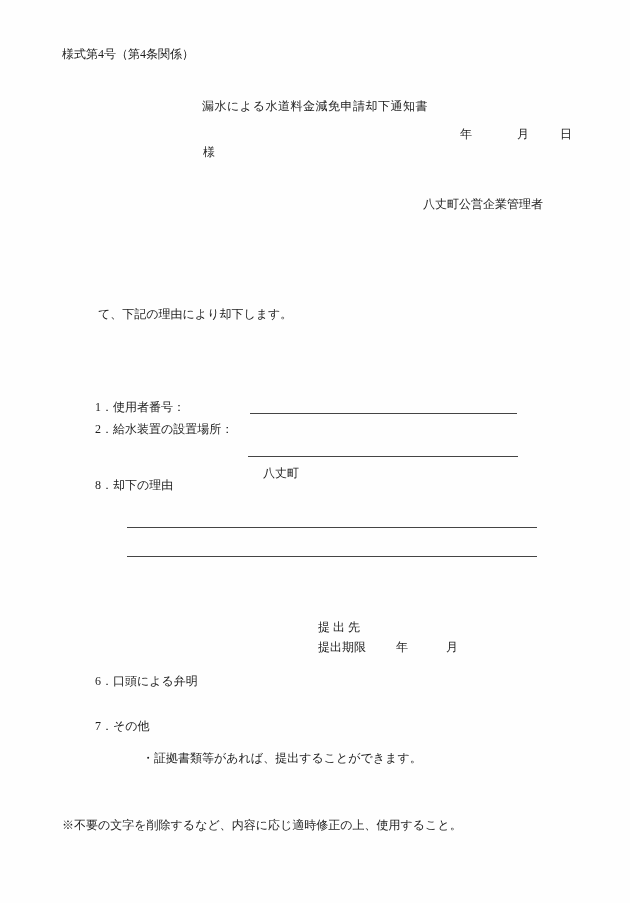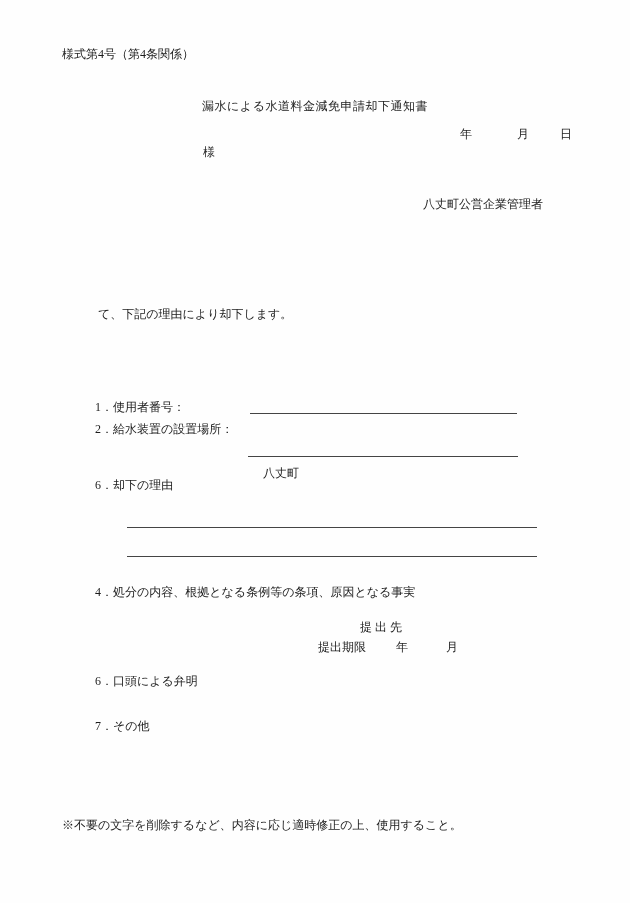--- a/index.html
+++ b/index.html
@@ -57,30 +57,30 @@
 
   <div class="abs" style="left:98px; top:307px;">て、下記の理由により却下します。</div>
 
   <div class="abs" style="left:95px; top:400px;">1．使用者番号：</div>
   <div class="rule" style="left:250px; top:413px; width:267px;"></div>
 
   <div class="abs" style="left:95px; top:422px;">2．給水装置の設置場所：</div>
   <div class="rule" style="left:248px; top:456px; width:270px;"></div>
   <div class="value-on-line" style="left:263px; top:466px;">八丈町</div>
 
-  <div class="abs" style="left:95px; top:478px;">6．却下の理由</div>
+  <div class="abs" style="left:95px; top:478px;">8．却下の理由</div>
   <div class="rule" style="left:127px; top:527px; width:410px;"></div>
   <div class="rule" style="left:127px; top:556px; width:410px;"></div>
 
-  <div class="abs" style="left:95px; top:585px;">4．処分の内容、根拠となる条例等の条項、原因となる事実</div>
 
-  <div class="abs" style="left:318px; top:620px;margin-left:42px;">提 出 先</div>
+  <div class="abs" style="left:318px; top:620px;">提 出 先</div>
   <div class="abs" style="left:318px; top:640px;">提出期限</div>
   <div class="abs" style="left:396px; top:640px;">年</div>
   <div class="abs" style="left:446px; top:640px;">月</div>
 
   <div class="abs" style="left:95px; top:674px;">6．口頭による弁明</div>
 
   <div class="abs" style="left:95px; top:719px;">7．その他</div>
+  <div class="abs" style="left:142px; top:751px;">・証拠書類等があれば、提出することができます。</div>
 
   <div class="abs" style="left:62px; top:818px;">※不要の文字を削除するなど、内容に応じ適時修正の上、使用すること。</div>
 
 </div>
 
 </body></html>

